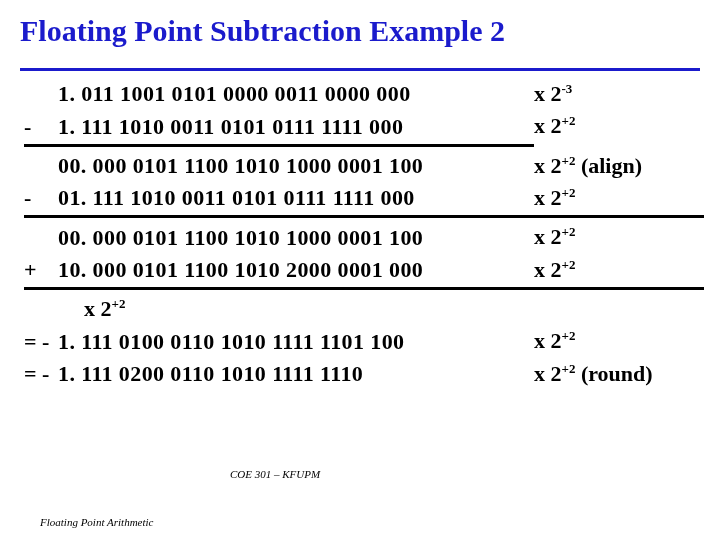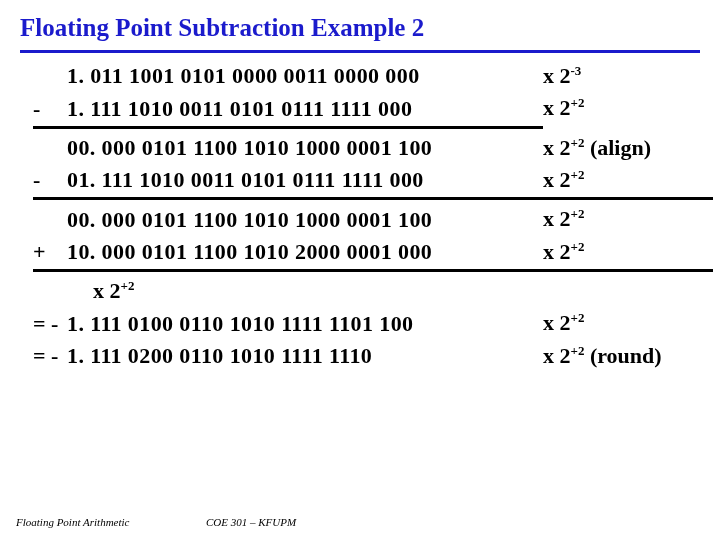--- a/index.html
+++ b/index.html
@@ -8,27 +8,27 @@
     width: 720px;
     height: 540px;
     background: #fff;
     font-family: "Times New Roman", serif;
     overflow: hidden;
   }
   .title {
     margin: 14px 20px 10px 20px;
     color: #1b1bcc;
     font-family: "Comic Sans MS", "Segoe Script", cursive;
-    font-size: 25px;
+    font-size: 30px;
     font-weight: 600;
     border-bottom: 3px solid #1b1bcc;
-    padding-bottom: 8px;
+    padding-bottom: 20px;
   }
   .content {
-    margin: 0 33px;
+    margin: 0 24px;
   }
   .row {
     display: flex;
     align-items: baseline;
     margin: 6px 0 2px 0;
     font-size: 22px;
     font-weight: bold;
     color: #000;
     white-space: nowrap;
   }
@@ -62,21 +62,21 @@
     position: absolute;
     left: 0;
     bottom: 12px;
     width: 720px;
     display: flex;
     font-family: "Times New Roman", serif;
     font-style: italic;
     font-size: 11px;
     color: #000;
   }
-  .footer .fa { width: 190px; padding-left: 16px; }
+  .footer .fa { width: 190px; padding-left: 40px; margin-top: 48px; }
   .footer .fb { width: 200px; }
   .footer .fc { width: 140px; }
 </style>
 </head>
 <body>
 
 <div class="title">Floating Point Subtraction Example 2</div>
 
 <div class="content" id="rows">
     <div class="row">

